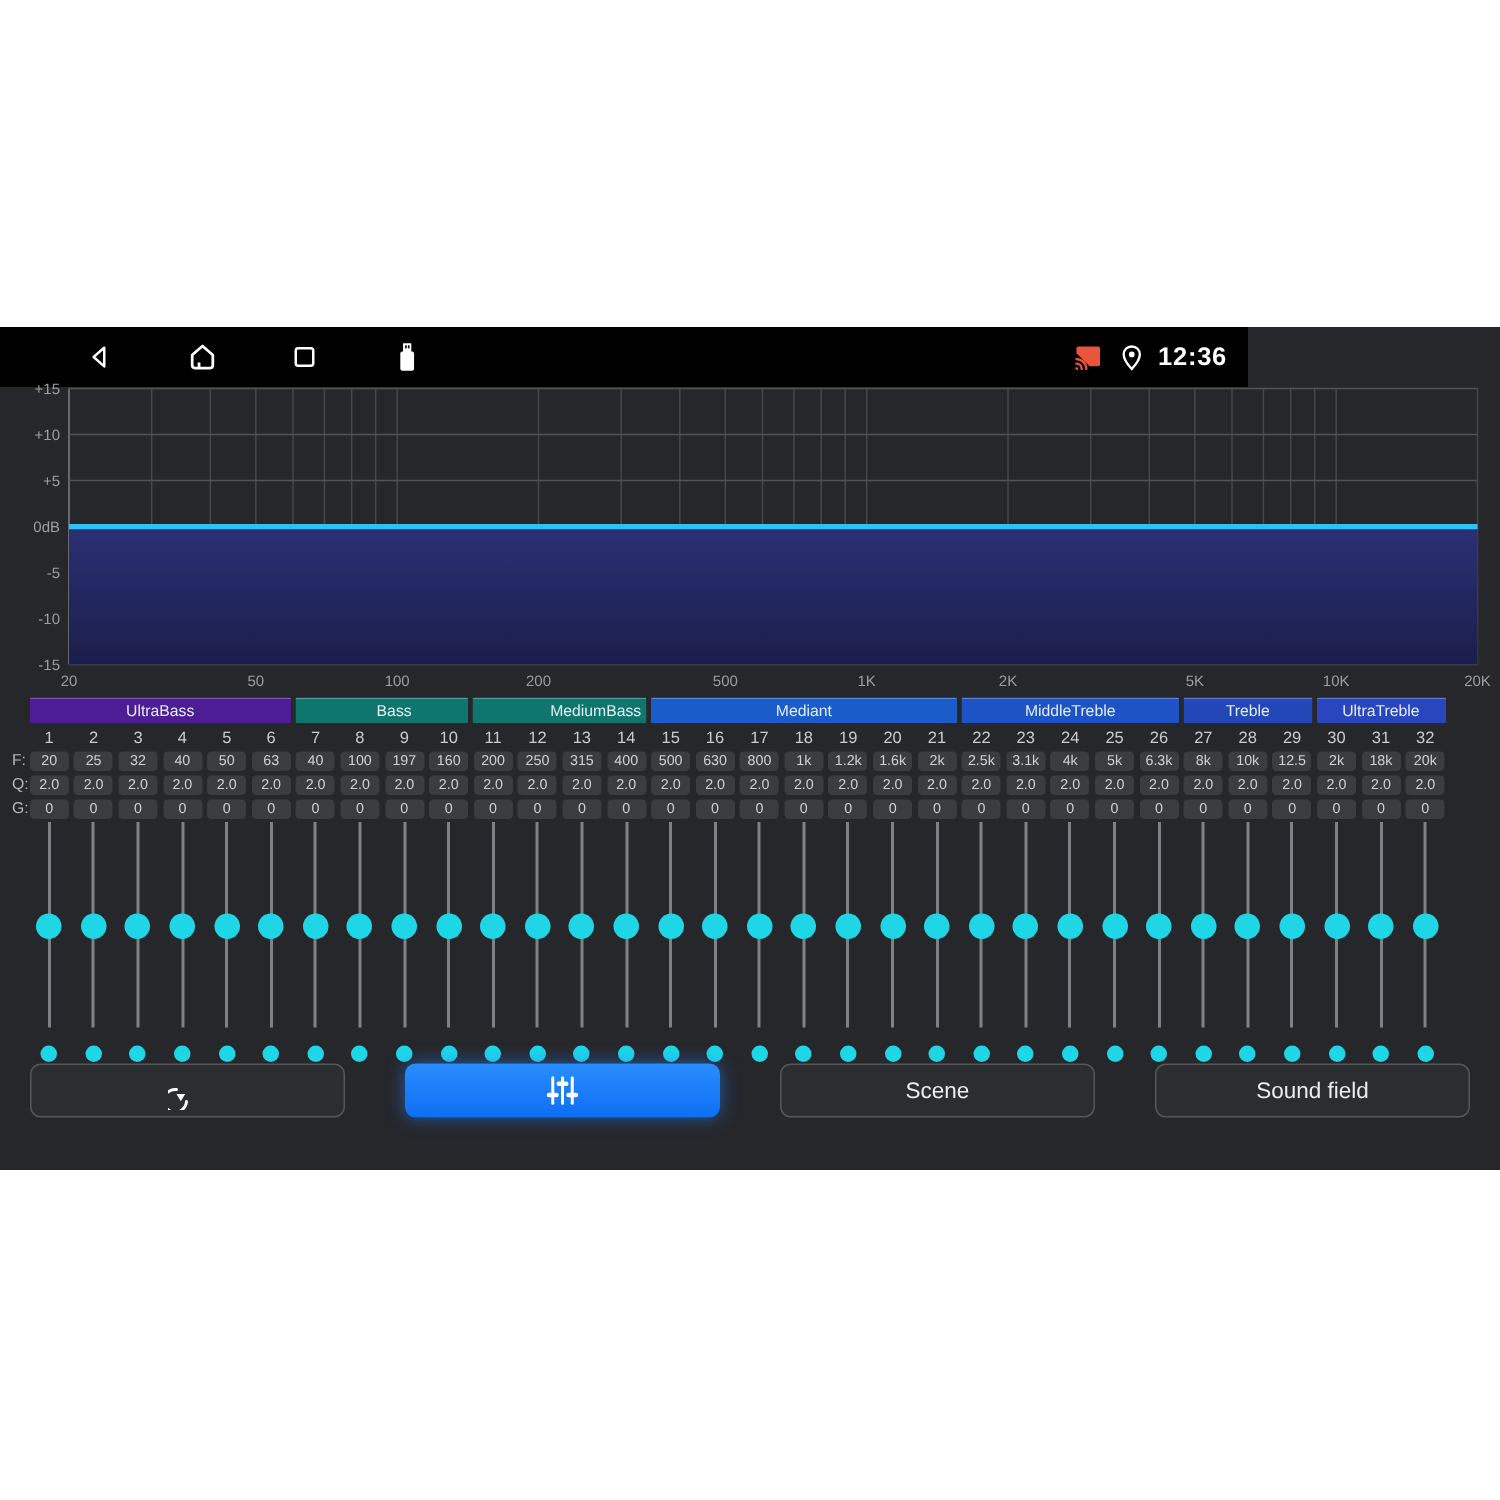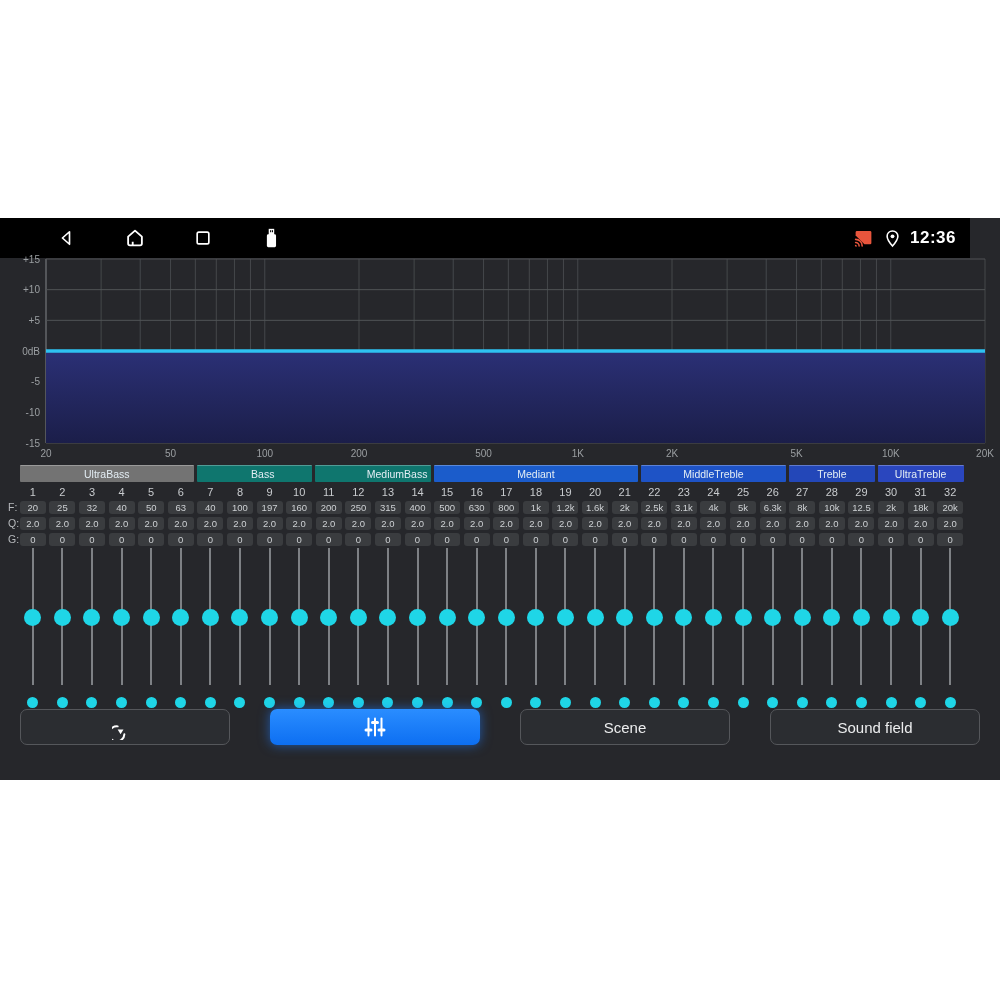--- a/index.html
+++ b/index.html
@@ -1,19 +1,19 @@
 <!DOCTYPE html>
 <html><head>
 <meta charset="utf-8">
 <style>
   html,body{margin:0;padding:0;background:#ffffff;}
   body{width:1000px;height:1000px;position:relative;font-family:"Liberation Sans",sans-serif;-webkit-font-smoothing:antialiased;}
   .app{position:absolute;left:0;top:218px;width:1000px;height:562px;background:#26272b;overflow:hidden;}
   
-  .statusbar{position:absolute;left:0;top:0;width:970px;height:40px;background:#000;display:flex;align-items:center;}
+  .statusbar{position:absolute;left:0;top:0;width:832px;height:40px;background:#000;display:flex;align-items:center;}
   .sb-left{display:flex;align-items:center;gap:46px;padding-left:56px;}
   .sb-right{margin-left:auto;display:flex;align-items:center;gap:7px;padding-right:14px;}
   .sb-icon{width:22px;height:22px;display:flex;align-items:center;justify-content:center;}
   .sb-time{color:#fff;font-size:17px;font-weight:bold;letter-spacing:.5px;}
   
   #chart{position:absolute;left:0;top:34px;width:1000px;height:212px;}
   #chart text{font-family:"Liberation Sans",sans-serif;font-size:10px;fill:#9b9fa2;}
   
   .cols{position:absolute;left:18px;width:947px;display:grid;grid-template-columns:repeat(32,1fr);}
   #row-bands{top:247px;height:17px;}
@@ -142,21 +142,21 @@
       <text x="359" y="205" text-anchor="middle">200</text>
       <text x="483.55522271434774" y="205" text-anchor="middle">500</text>
       <text x="577.7776113571739" y="205" text-anchor="middle">1K</text>
       <text x="672" y="205" text-anchor="middle">2K</text>
       <text x="796.5552227143477" y="205" text-anchor="middle">5K</text>
       <text x="890.7776113571739" y="205" text-anchor="middle">10K</text>
       <text x="985" y="205" text-anchor="middle">20K</text>
     </svg>
 
   <div class="cols" id="row-bands">
-      <div class="band" style="grid-column: span 6; background: #737373;">UltraBass</div>
+      <div class="band" style="grid-column: span 6; background: #4c1d95;">UltraBass</div>
       <div class="band" style="grid-column: span 4; background: #0f766e; padding-left: 16px;">Bass</div>
       <div class="band" style="grid-column: span 4; background: #0f766e; padding-left: 48px;">MediumBass</div>
       <div class="band" style="grid-column: span 7; background: rgb(27, 92, 203);">Mediant</div>
       <div class="band" style="grid-column: span 5; background: rgb(30, 83, 198);">MiddleTreble</div>
       <div class="band" style="grid-column: span 3; background: rgb(35, 71, 184);">Treble</div>
       <div class="band" style="grid-column: span 3; background: rgb(42, 70, 190);">UltraTreble</div>
     </div>
 
   <div class="cols" id="row-numbers">
       <div class="cell">

